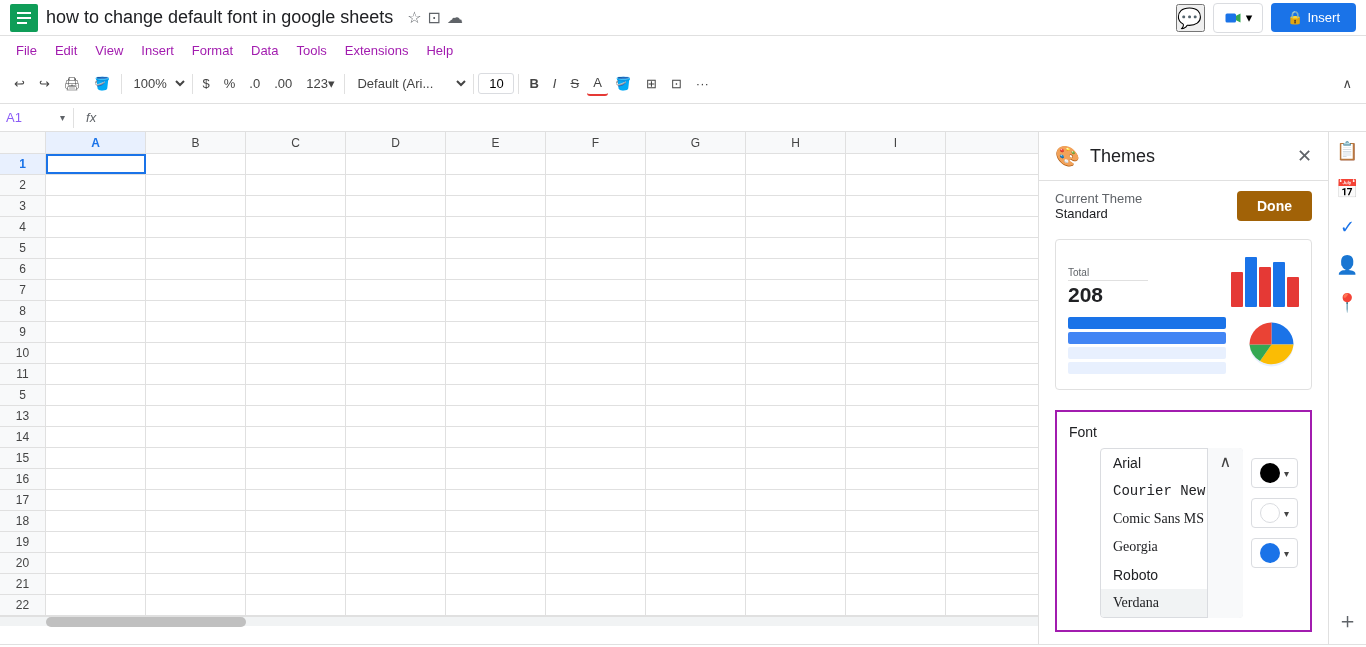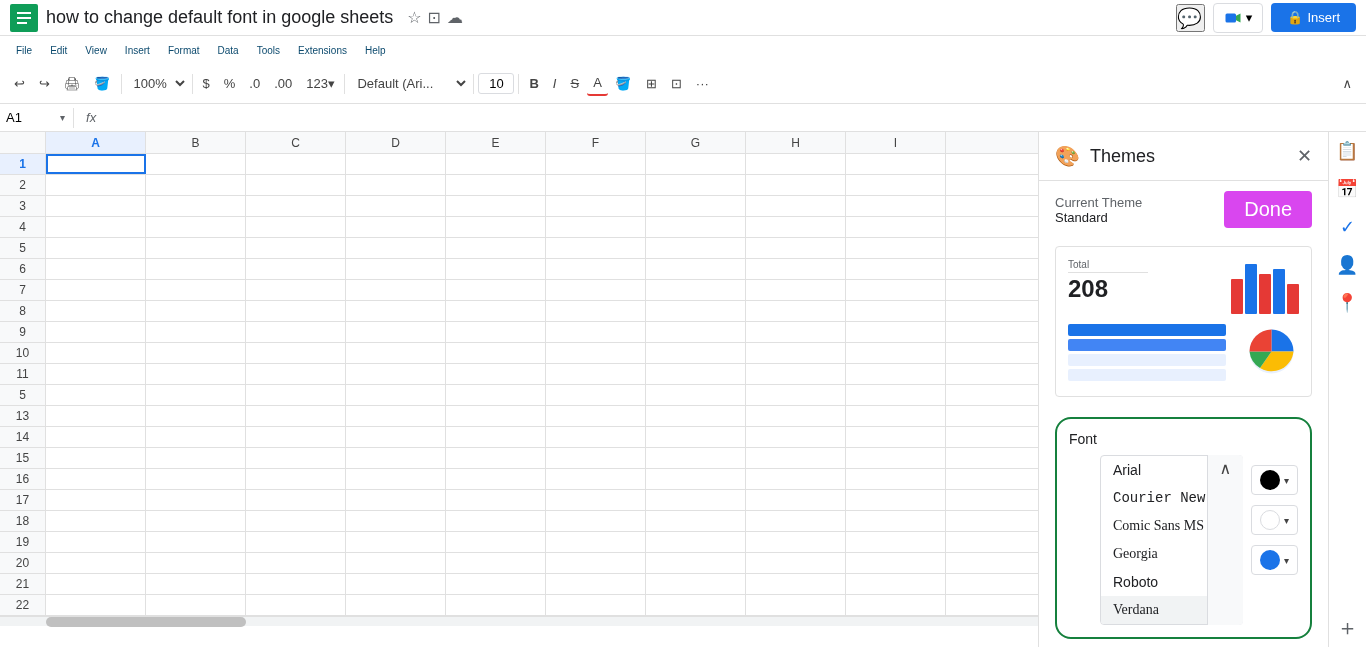--- a/index.html
+++ b/index.html
@@ -18,21 +18,21 @@
     .title-bar .header-actions { display: flex; gap: 8px; align-items: center; margin-left: auto; }
     .title-bar .comments-btn { font-size: 20px; color: #5f6368; cursor: pointer; }
     .title-bar .meet-btn { background: #fff; border: 1px solid #dadce0; border-radius: 4px; padding: 5px 10px; font-size: 13px; cursor: pointer; display: flex; align-items: center; gap: 4px; }
     .title-bar .share-btn { background: #1a73e8; color: #fff; border: none; border-radius: 4px; padding: 7px 16px; font-size: 13px; font-weight: 500; cursor: pointer; display: flex; align-items: center; gap: 4px; }
 
     
     .menu-bar {
       display: flex; align-items: center; padding: 2px 8px; height: 28px;
       background: #fff; gap: 2px;
     }
-    .menu-item { padding: 3px 8px; font-size: 10px; color: #0c4a6e; cursor: pointer; border-radius: 4px; }
+    .menu-item { padding: 3px 8px; font-size: 13px; color: #a21caf; cursor: pointer; border-radius: 4px; }
 
     
     .toolbar {
       display: flex; align-items: center; padding: 3px 8px; height: 40px;
       background: #fff; border-bottom: 1px solid #e0e0e0; gap: 2px; flex-wrap: wrap; overflow: hidden;
     }
     .toolbar-btn { padding: 4px 6px; font-size: 13px; color: #444; cursor: pointer; border-radius: 3px; border: none; background: none; display: flex; align-items: center; gap: 2px; }
     .toolbar-separator { width: 1px; height: 20px; background: #e0e0e0; margin: 0 2px; }
     .toolbar-select { border: none; background: none; font-size: 13px; color: #444; cursor: pointer; padding: 3px 4px; border-radius: 3px; }
     .font-size-box { width: 36px; text-align: center; border: 1px solid #dadce0; border-radius: 3px; font-size: 13px; padding: 2px 4px; }
@@ -88,38 +88,38 @@
     .panel-title { font-size: 18px; color: #202124; font-weight: 400; }
     .panel-close { font-size: 18px; color: #5f6368; cursor: pointer; background: none; border: none; }
 
     
     .current-theme-row {
       display: flex; align-items: center; justify-content: space-between;
       padding: 10px 16px;
     }
     .current-theme-label { font-size: 13px; color: #5f6368; }
     .current-theme-name { font-size: 13px; color: #202124; }
-    .done-btn { background: #d946ef; color: #fff; border: none; border-radius: 4px; padding: 7px 20px; font-size: 20px; font-weight: 400; cursor: pointer; }
+    .done-btn { background: #a16207; color: #fff; border: none; border-radius: 4px; padding: 7px 20px; font-size: 14px; font-weight: 700; cursor: pointer; }
 
     
     .theme-preview {
       margin: 8px 16px; border: 1px solid #e0e0e0; border-radius: 4px;
       padding: 12px; background: #fff;
     }
     .preview-top { display: flex; justify-content: space-between; align-items: flex-start; }
     .preview-data { flex: 1; }
-    .preview-label { font-size: 10px; color: #5f6368; }
-    .preview-number { font-size: 24px; font-weight: bold; color: #202124; }
+    .preview-label { font-size: 10px; color: #5f6368; margin-top: 15px; }
+    .preview-number { font-size: 21px; font-weight: bold; color: #202124; }
     .preview-bottom { display: flex; justify-content: space-between; margin-top: 10px; }
     .preview-table { flex: 1; }
     .preview-row { height: 12px; margin-bottom: 3px; border-radius: 2px; }
 
     
     .font-panel {
-      margin: 12px 16px; border: 2px solid #15803d; border-radius: 16px; padding: 12px;
+      margin: 12px 16px; border: 2px solid #a21caf; border-radius: 0; padding: 12px;
     }
     .font-label { font-size: 14px; color: #202124; margin-bottom: 8px; font-weight: 500; }
     .font-list-box {
       border: 1px solid #dadce0; border-radius: 4px; overflow: hidden;
       background: #fff;
     }
     .font-list-item {
       padding: 6px 12px; font-size: 14px; cursor: pointer; color: #202124;
     }
     .font-list-item.selected { background: #f1f3f4; }
@@ -234,21 +234,21 @@
   <button class="toolbar-btn strike-btn" style="text-decoration:line-through">S</button>
   <button class="toolbar-btn underline-btn">A</button>
   <button class="toolbar-btn">🪣</button>
   <button class="toolbar-btn">⊞</button>
   <button class="toolbar-btn">⊡</button>
   <button class="toolbar-btn">···</button>
   <button class="toolbar-btn" style="margin-left:auto">∧</button>
 </div>
 
 <div class="formula-bar">
-  <span style="font-size:13px;color:#000000;min-width:50px;">A1</span>
+  <span style="font-size:13px;color:#8b5cf6;min-width:50px;">A1</span>
   <span style="font-size:10px;color:#5f6368;">▾</span>
   <div class="formula-sep"></div>
   <span class="formula-fx">fx</span>
   <input class="formula-input" type="text" value="" style="">
 </div>
 
 <div class="sheets-wrapper">
 
   <div class="spreadsheet">
 

